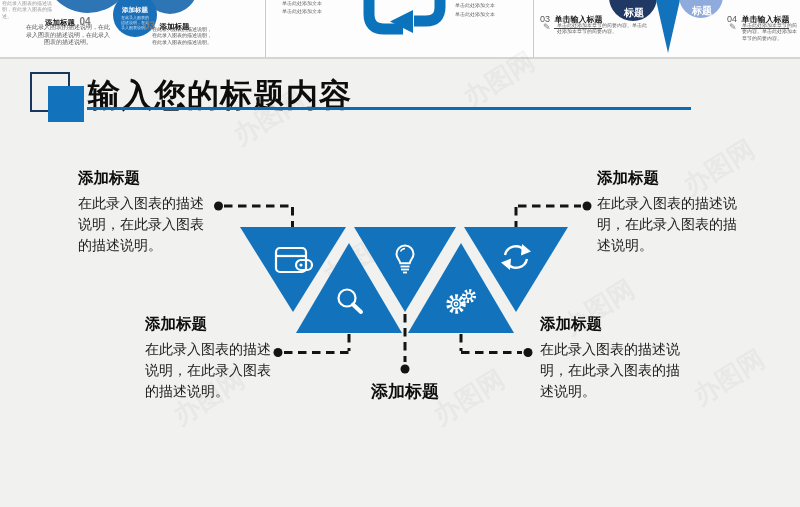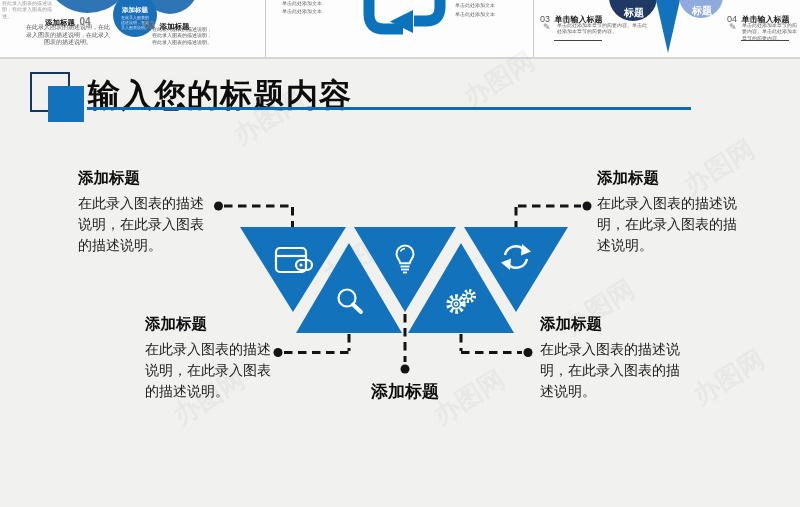--- a/index.html
+++ b/index.html
@@ -11,21 +11,21 @@
   }
   
   #strip{position:absolute;left:0;top:0;width:800px;height:57px;background:#fdfdfd;border-bottom:2px solid #d5d5d3;}
   .vsep{position:absolute;top:0;width:1px;height:57px;background:#c9c9c9;}
   .abs{position:absolute;}
   .circle{position:absolute;border-radius:50%;}
   .tinytext{font-size:6px;line-height:7.6px;color:#555;}
   .microtext{font-size:5px;line-height:6.4px;color:#666;}
   .thumb-title{font-size:7.5px;font-weight:bold;color:#111;}
   .thumb-num{font-size:10px;font-weight:bold;color:#7a7a7a;}
-  .u-title{font-size:8px;font-weight:bold;color:#222;border-bottom:1.5px solid #444;padding-bottom:16px;}
+  .u-title{font-size:8px;font-weight:bold;color:#222;border-bottom:1.5px solid #444;padding-bottom:4px;}
   .pencil{font-size:9px;color:#777;}
   .circle-label{position:absolute;font-size:10px;font-weight:bold;color:#fff;}
   .sq-outline{position:absolute;left:30px;top:72px;width:36px;height:36px;border:2px solid #17375E;background:transparent;}
   .sq-fill{position:absolute;left:48px;top:86px;width:36px;height:36px;background:#1273BC;}
   #page-title{position:absolute;left:88px;top:74px;font-size:32px;font-weight:bold;letter-spacing:1px;color:#0d0d0d;}
   #title-underline{position:absolute;left:87px;top:107px;width:604px;height:3px;background:#0A6BB6;}
   
   .callout{position:absolute;}
   .co-title{font-size:15.5px;font-weight:bold;color:#0d0d0d;margin-bottom:4px;}
   .co-desc{font-size:14px;line-height:21px;color:#1a1a1a;}

